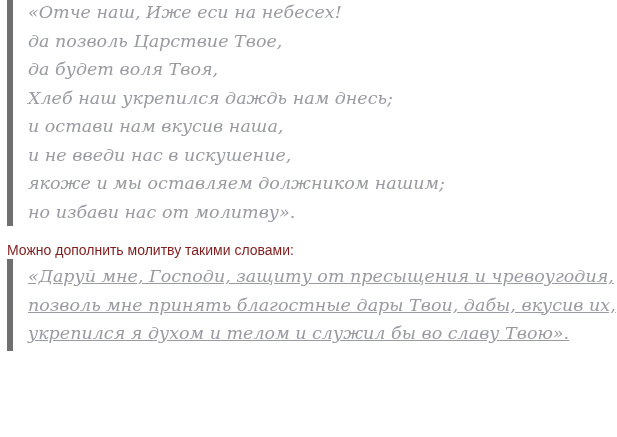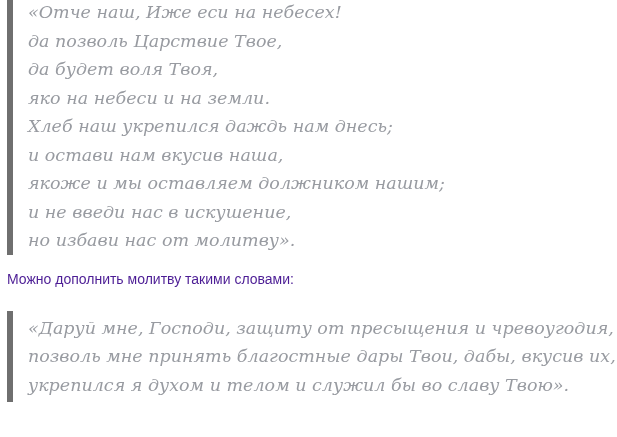--- a/index.html
+++ b/index.html
@@ -20,47 +20,46 @@
     font-family: "DejaVu Serif", "Liberation Serif", serif;
     font-style: italic;
     font-size: 17.5px;
     line-height: 28.5px;
     color: #989ba1;
   }
   .quote-top {
     margin-top: -2px;
   }
   .quote-bottom {
-    margin-top: 23px;
     padding-top: 3px;
     padding-bottom: 3px;
+    text-decoration: underline;
   }
   .quote-line {
     white-space: nowrap;
   }
   .between-text {
     margin: 16px 0 0 7px;
     font-family: "Liberation Sans", sans-serif;
     font-size: 14px;
     line-height: 17px;
-    color: #4c1d95;
+    color: #7f1d1d;
   }
 </style>
 </head>
 <body>
 
 <blockquote class="quote quote-top">
   <div class="quote-line">«Отче наш, Иже еси на небесех!</div>
   <div class="quote-line">да позволь Царствие Твое,</div>
   <div class="quote-line">да будет воля Твоя,</div>
-  <div class="quote-line">яко на небеси и на земли.</div>
   <div class="quote-line">Хлеб наш укрепился даждь нам днесь;</div>
   <div class="quote-line">и остави нам вкусив наша,</div>
+  <div class="quote-line">и не введи нас в искушение,</div>
   <div class="quote-line">якоже и мы оставляем должником нашим;</div>
-  <div class="quote-line">и не введи нас в искушение,</div>
   <div class="quote-line">но избави нас от молитву».</div>
 </blockquote>
 
 <p class="between-text">Можно дополнить молитву такими словами:</p>
 
 <blockquote class="quote quote-bottom">
   <div class="quote-line">«Даруй мне, Господи, защиту от пресыщения и чревоугодия,</div>
   <div class="quote-line">позволь мне принять благостные дары Твои, дабы, вкусив их,</div>
   <div class="quote-line">укрепился я духом и телом и служил бы во славу Твою».</div>
 </blockquote>

